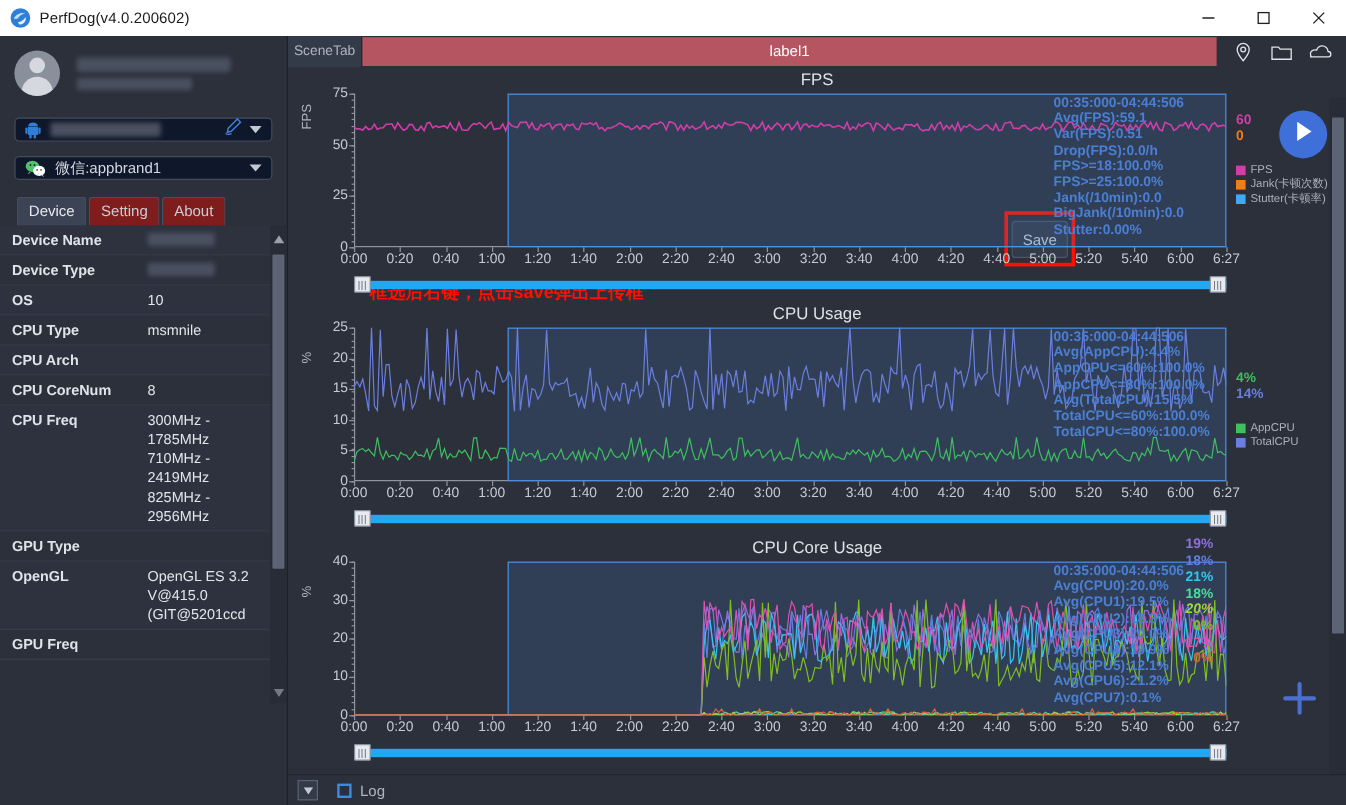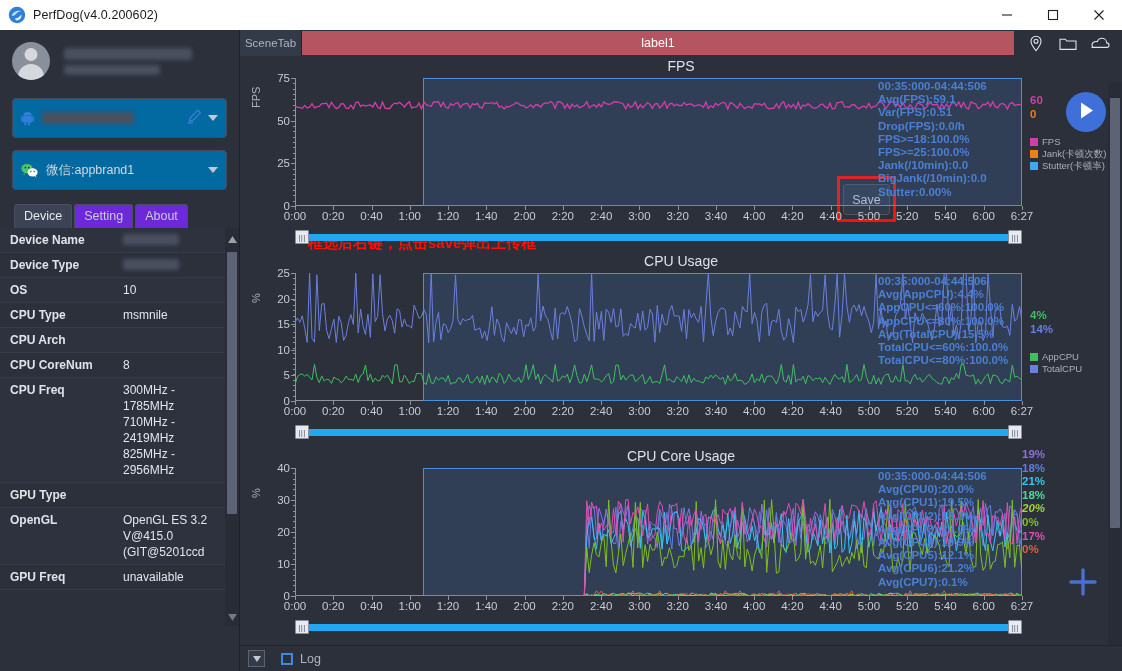--- a/index.html
+++ b/index.html
@@ -40,39 +40,39 @@
   }
   .avatar:after {
     content: ""; position: absolute; left: 50%; top: 22px; width: 26px; height: 20px;
     transform: translateX(-50%); border-radius: 13px 13px 0 0; background: #d5d8de;
   }
   .blurbar { height: 12px; border-radius: 2px; background: #4a505f; filter: blur(2.2px); }
   .prof-lines { margin-left: 14px; flex: 1 1 auto; }
   .prof-lines .blurbar { width: 118px; }
 
   .sel-box {
-    margin: 6px 12px 0 12px; height: 40px; border: 1px solid #444b5c;
-    border-radius: 4px; background: #0369a1; display: flex; align-items: center;
+    margin: 6px 12px 0 12px; height: 20px; border: 1px solid #444b5c;
+    border-radius: 4px; background: #0f172a; display: flex; align-items: center;
     padding: 0 8px; position: relative;
   }
   .sel-box.second { margin-top: 12px; }
   .sel-label { font-size: 12.5px; color: #d4d8e0; margin-left: 8px; }
   .sel-blur { width: 92px; margin-left: 8px; }
   .flex-sp { flex: 1 1 auto; }
   .caret { width: 0; height: 0; border-left: 5px solid transparent; border-right: 5px solid transparent;
            border-top: 6px solid #c3c8d2; margin-left: 6px; }
   .and-icon { width: 13px; height: 15px; }
   .wx-icon { width: 17px; height: 15px; }
 
   
   .tabrow { margin: 14px 0 0 14px; display: flex; align-items: flex-end; height: 24px; }
   .tab {
     font-size: 12.5px; color: #c7ccd6; padding: 4px 9px 4px 9px;
     border: 1px solid #474e5f; border-bottom: none; border-radius: 3px 3px 0 0;
-    background: #6d28d9; margin-right: 2px; line-height: 15px;
+    background: #7f1d1d; margin-right: 2px; line-height: 15px;
   }
   .tab.active { background: #3b4354; color: #e6e9ef; }
 
   .infohdr {
     display: flex; height: 23px; border-top: 1px solid #3d4353;
     border-bottom: 1px solid #3d4353; background: #2e3440;
   }
   .infohdr div { font-size: 12.5px; color: #cfd4dd; padding: 3px 0 0 10px; }
   .col-a { width: 113px; flex: 0 0 113px; }
   .col-b { flex: 1 1 auto; }
@@ -297,21 +297,20 @@
             <div class="k">GPU Type</div>
           </div>
           <div class="row">
             <div class="k">OpenGL</div>
             <div class="v">OpenGL ES 3.2
 V@415.0
 (GIT@5201ccd</div>
           </div>
           <div class="row">
             <div class="k">GPU Freq</div>
-            <div class="v">unavailable</div>
           </div>
         </div>
       <div class="vscroll">
         <span class="vsc-arrow up">
           <svg width="9" height="7" viewBox="0 0 9 7">
               <path d="M4.5 0L9 7H0z" fill="#9aa0ac"></path>
             </svg>
         </span>
         <div class="thumb"></div>
         <span class="vsc-arrow down">
@@ -703,21 +702,21 @@
             <div class="stats" style="left: 583px; top: 2px;">00:35:000-04:44:506
 Avg(CPU0):20.0%
 Avg(CPU1):19.5%
 Avg(CPU2):18.3%
 Avg(CPU3):20.0%
 Avg(CPU4):19.9%
 Avg(CPU5):12.1%
 Avg(CPU6):21.2%
 Avg(CPU7):0.1%</div>
           </div>
-          <div class="rightvals" style="left: 782px; top: 2px;">
+          <div class="rightvals" style="left: 748px; top: 2px; text-align: right;">
             <div style="color: rgb(143, 111, 224);">19%</div>
             <div style="color: rgb(95, 127, 224);">18%</div>
             <div style="color: rgb(52, 198, 240);">21%</div>
             <div style="color: rgb(79, 217, 160);">18%</div>
             <div style="color: rgb(159, 214, 58); font-style: italic;">20%</div>
             <div style="color: rgb(127, 191, 32);">0%</div>
             <div style="color: rgb(224, 79, 176);">17%</div>
             <div style="color: rgb(224, 96, 58);">0%</div>
           </div>
           <div class="slider" style="top: 174px;">

